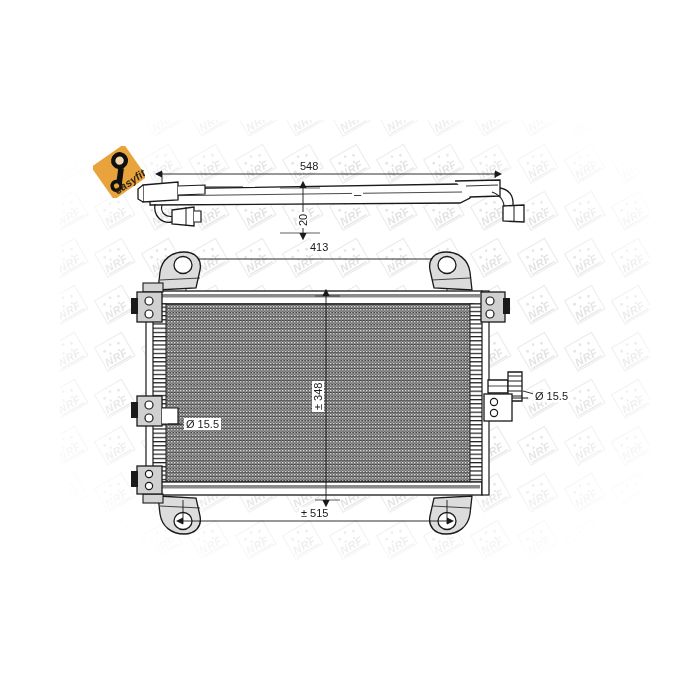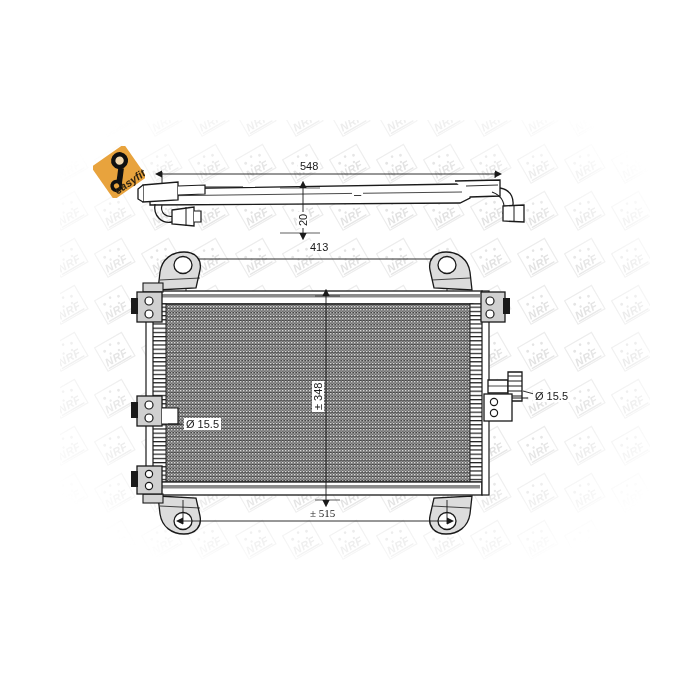--- a/index.html
+++ b/index.html
@@ -285,21 +285,21 @@
   </svg>
 
   <div class="dim-text" style="left:298px; top:160px;">548</div>
 
   <div class="dim-text vert" style="left:297px; top:228px;">20</div>
 
   <div class="dim-text" style="left:308px; top:241px;">413</div>
 
   <div class="dim-text vert" style="left:312px; top:412px;">± 348</div>
 
-  <div class="dim-text" style="left:308px; top:507px;font-family:Liberation Serif, serif;">± 515</div>
+  <div class="dim-text" style="left:299px; top:507px;">± 515</div>
 
   <div class="dim-text" style="left:184px; top:418px;">Ø 15.5</div>
 
   <div class="dim-text" style="left:533px; top:390px;">Ø 15.5</div>
 
   <div class="dim-text" style="left:352px; top:189px; font-size:13px;">–</div>
 
 </div>
 
 </body></html>

